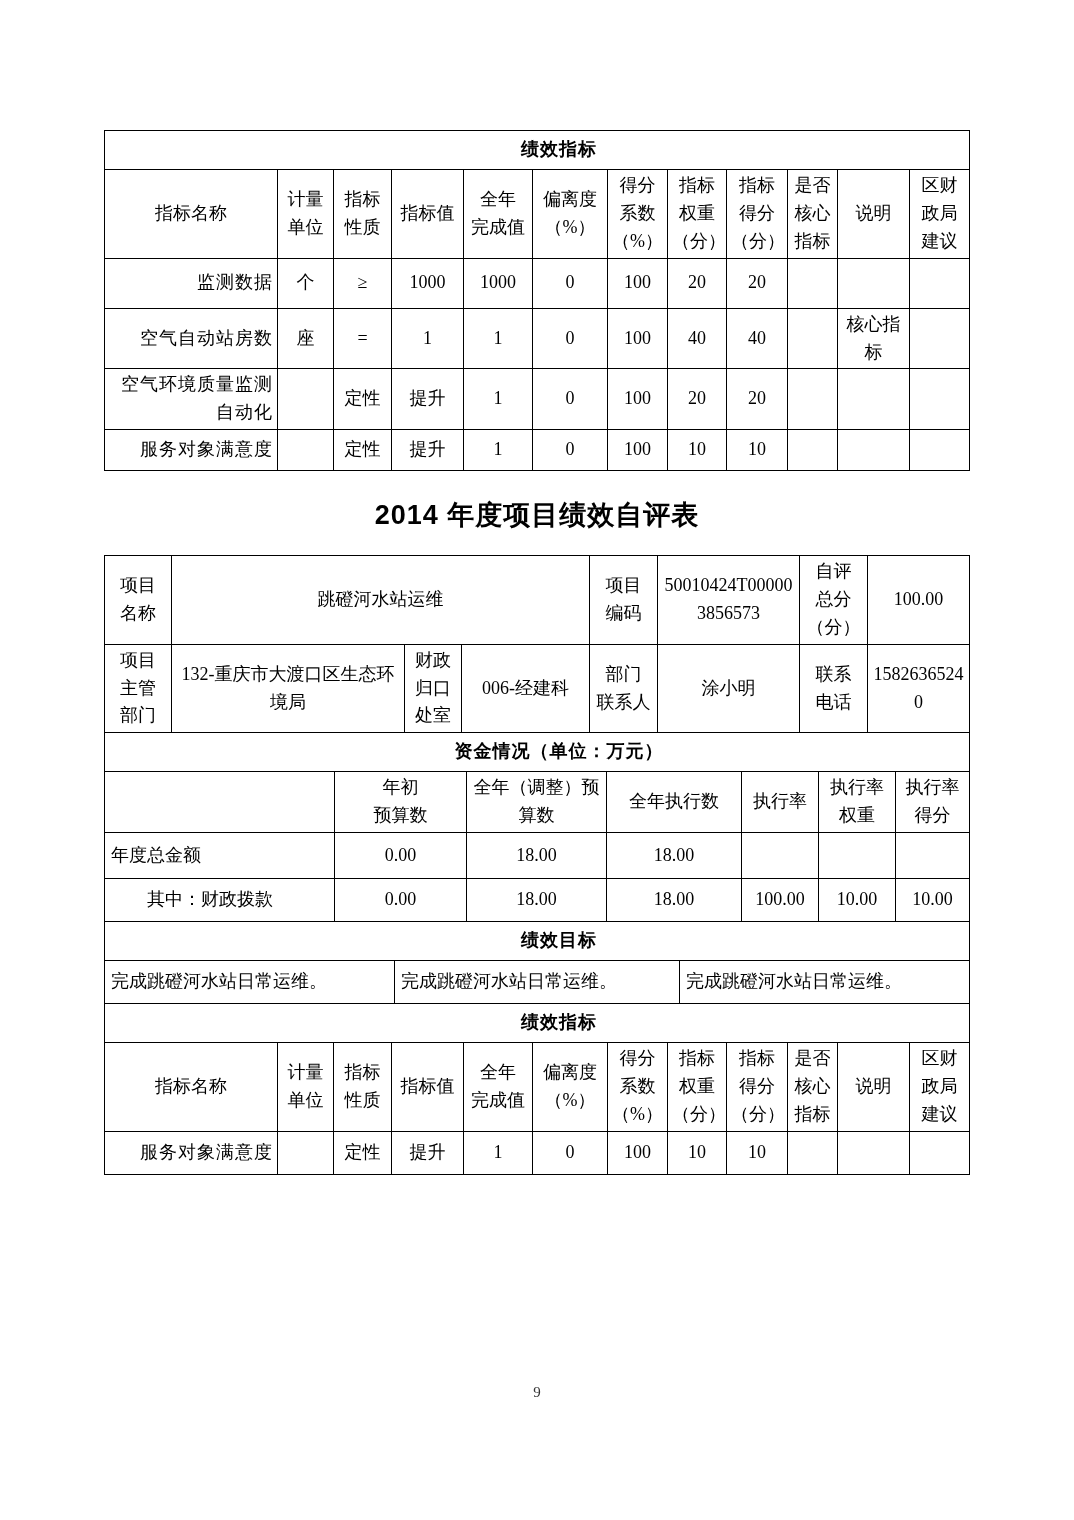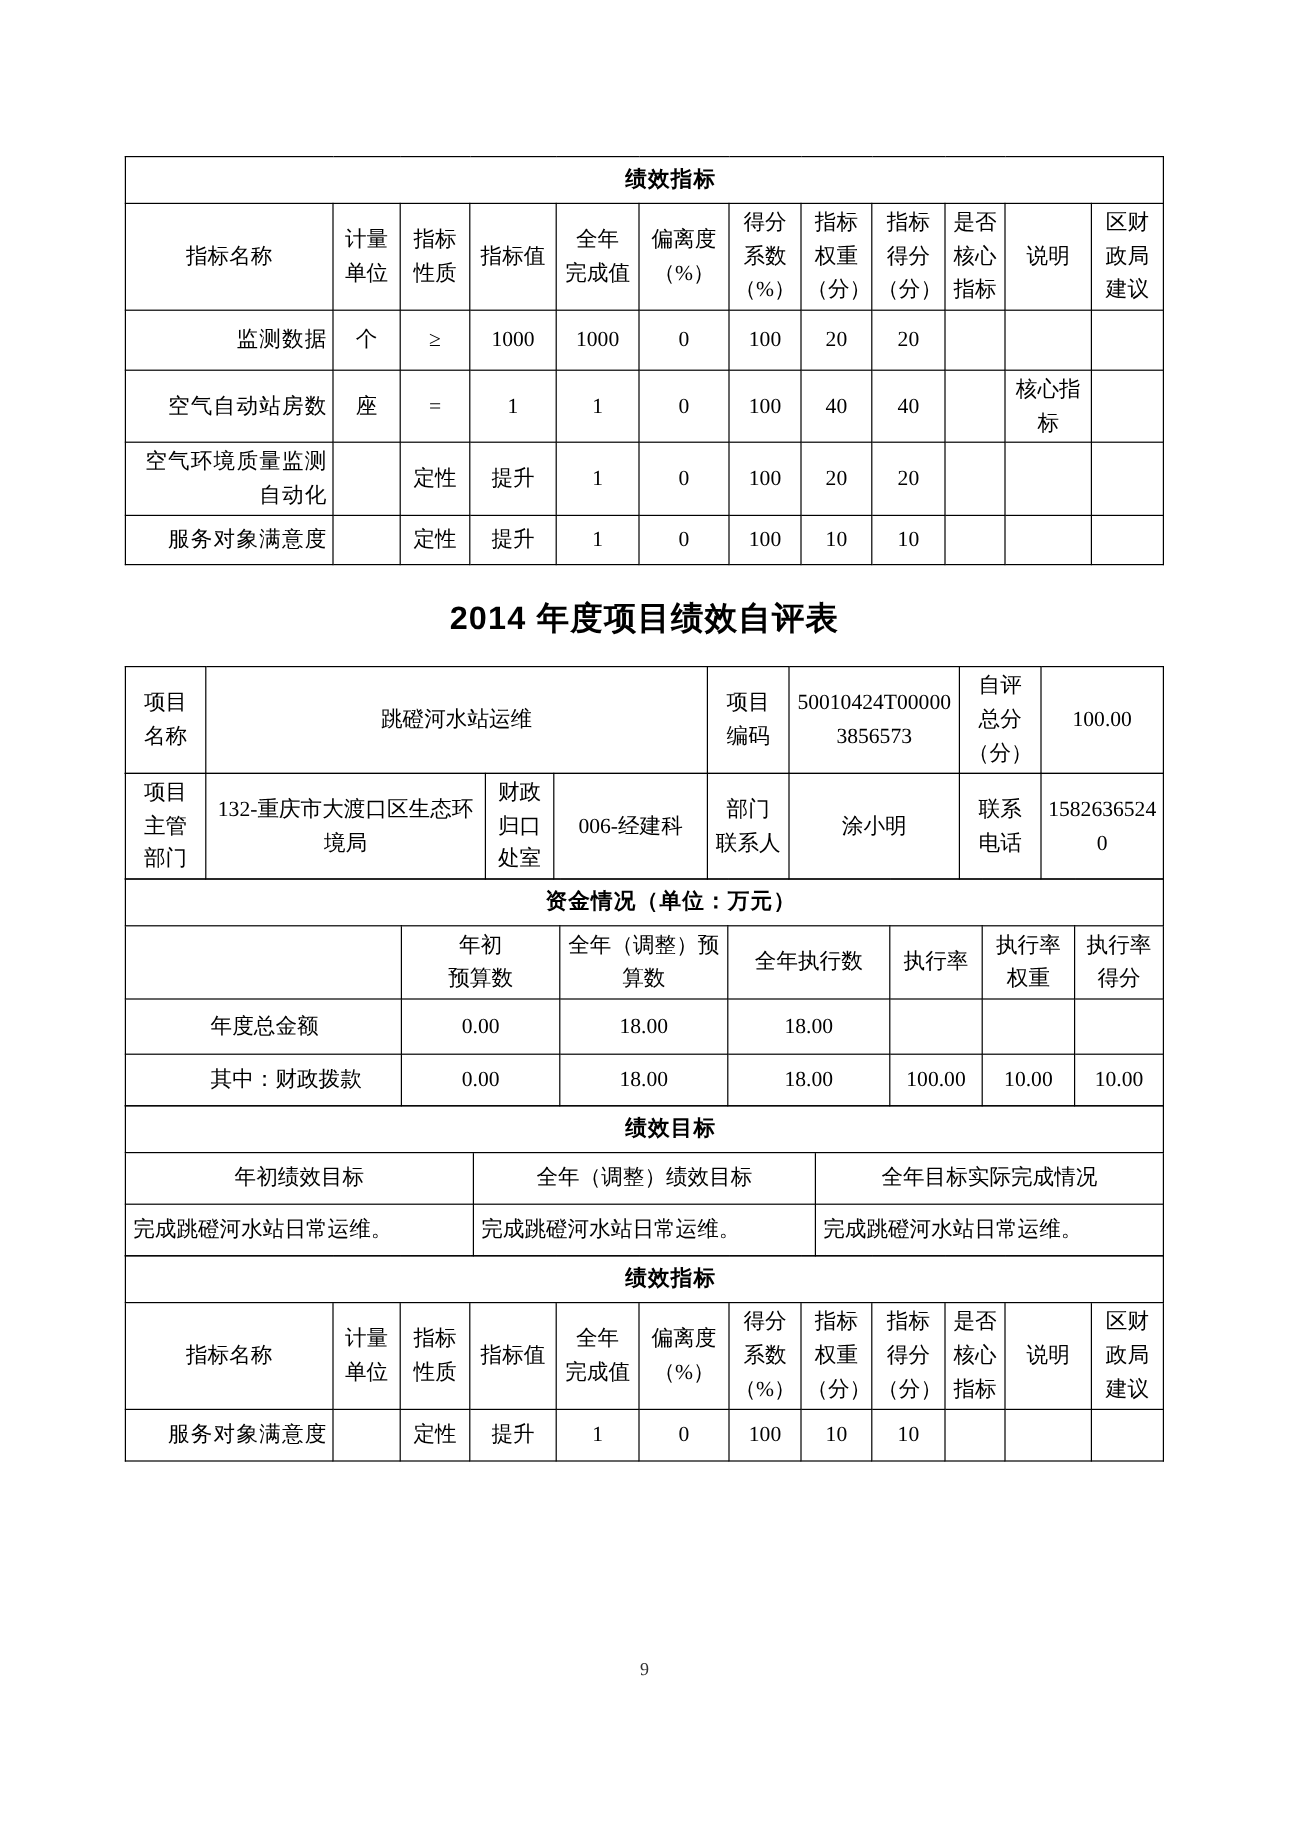--- a/index.html
+++ b/index.html
@@ -46,21 +46,21 @@
   .t2ind .rows tr:nth-child(3){height:41px;}
 
   
   .t-info1 tr{height:83px;}
   .t-info2 tr{height:83px;}
 
   
   .t-funds .hdr{height:54px;}
   .t-funds .rows tr:nth-child(1){height:46px;}
   .t-funds .rows tr:nth-child(2){height:43px;}
-  .t-funds .rows td:first-child{text-align:center;padding-left:6px;}
+  .t-funds .rows td:first-child{text-align:left;padding-left:6px;}
   .t-funds .rows tr:nth-child(2) td:first-child{padding-left:42px;}
 
   
   .t-goals .hdr{height:43px;}
   .t-goals .rows tr{height:43px;}
   .t-goals .rows td{text-align:left;padding-left:6px;}
 </style>
 </head>
 <body>
 
@@ -289,25 +289,20 @@
     <table class="tbl t-goals">
       <colgroup>
         <col style="width:290px">
           <col style="width:285px">
           <col style="width:290px">
       </colgroup>
       <tbody>
         <tr class="band">
           <td colspan="3">绩效目标</td>
         </tr>
-        <tr class="hdr">
-            <td>年初绩效目标</td>
-            <td>全年（调整）绩效目标</td>
-            <td>全年目标实际完成情况</td>
-          </tr>
       </tbody>
       <tbody class="rows">
           <tr>
             <td>完成跳磴河水站日常运维。</td>
             <td>完成跳磴河水站日常运维。</td>
             <td>完成跳磴河水站日常运维。</td>
           </tr>
         </tbody>
     </table>
 

